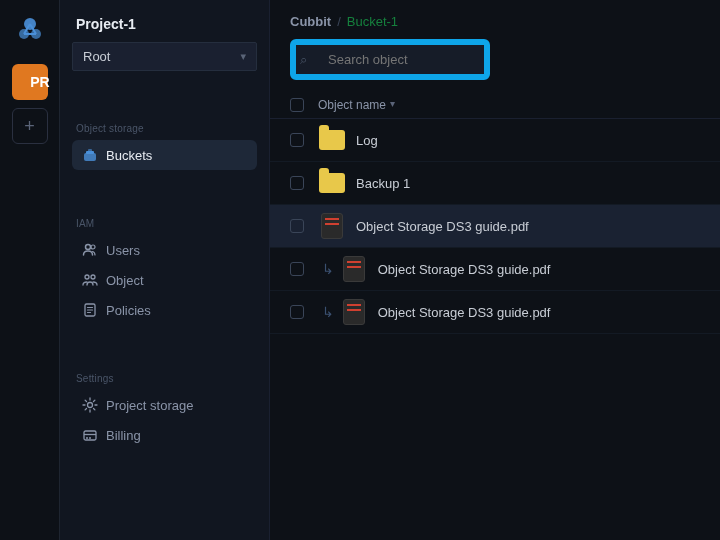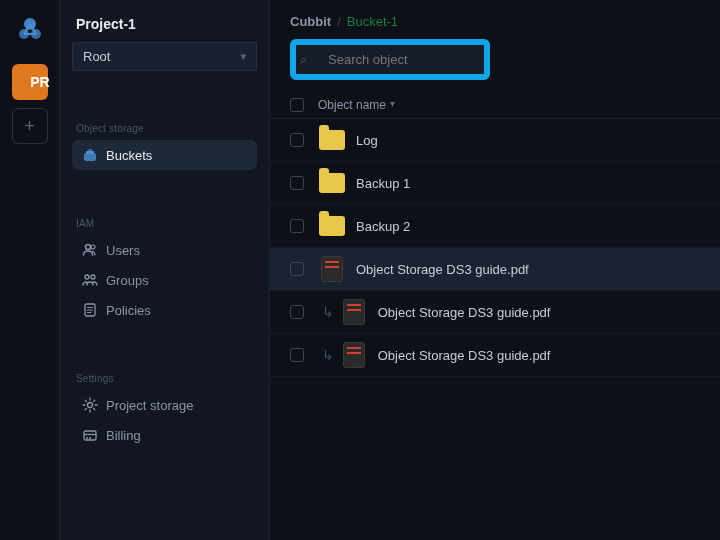--- a/index.html
+++ b/index.html
@@ -403,21 +403,21 @@
       <div class="nav-item">
         <span class="nav-icon">
           <svg width="16" height="16" viewBox="0 0 16 16" fill="none">
             <circle cx="5" cy="5" r="2" stroke="#8a94a8" stroke-width="1.3"></circle>
             <circle cx="11" cy="5" r="2" stroke="#8a94a8" stroke-width="1.3"></circle>
             <path d="M1 13c0-2 1.8-3 4-3" stroke="#8a94a8" stroke-width="1.3" stroke-linecap="round"></path>
             <path d="M15 13c0-2-1.8-3-4-3" stroke="#8a94a8" stroke-width="1.3" stroke-linecap="round"></path>
             <path d="M5 13c0-2 1.3-3 3-3s3 1 3 3" stroke="#8a94a8" stroke-width="1.3" stroke-linecap="round"></path>
           </svg>
         </span>
-        <span>Groups</span>
+        <span>Object</span>
       </div>
       <div class="nav-item">
         <span class="nav-icon">
           <svg width="16" height="16" viewBox="0 0 16 16" fill="none">
             <rect x="3" y="2" width="10" height="12" rx="1.5" stroke="#8a94a8" stroke-width="1.3"></rect>
             <line x1="5.5" y1="5.5" x2="10.5" y2="5.5" stroke="#8a94a8" stroke-width="1.2" stroke-linecap="round"></line>
             <line x1="5.5" y1="8" x2="10.5" y2="8" stroke="#8a94a8" stroke-width="1.2" stroke-linecap="round"></line>
             <line x1="5.5" y1="10.5" x2="8.5" y2="10.5" stroke="#8a94a8" stroke-width="1.2" stroke-linecap="round"></line>
           </svg>
         </span>
@@ -494,61 +494,49 @@
           </div>
         <div class="file-icon folder-icon">
           <div style="position:relative; width:26px; height:21px;">
             <div class="folder-tab"></div>
             <div class="folder-body"></div>
           </div>
         </div>
         <span class="file-name">Backup 1</span>
       </div>
 
+
+      <div class="file-row highlighted">
+        <div class="col-check">
+            <div class="checkbox"></div>
+          </div>
+        <div class="file-icon">
+          <div class="pdf-icon"></div>
+        </div>
+        <span class="file-name">Object Storage DS3 guide.pdf</span>
+      </div>
+
       <div class="file-row">
         <div class="col-check">
             <div class="checkbox"></div>
           </div>
-        <div class="file-icon folder-icon">
-          <div style="position:relative; width:26px; height:21px;">
-            <div class="folder-tab"></div>
-            <div class="folder-body"></div>
-          </div>
-        </div>
-        <span class="file-name">Backup 2</span>
-      </div>
-
-      <div class="file-row highlighted">
-        <div class="col-check">
-            <div class="checkbox"></div>
-          </div>
+        <span class="indent-arrow">↳</span>
         <div class="file-icon">
           <div class="pdf-icon"></div>
         </div>
         <span class="file-name">Object Storage DS3 guide.pdf</span>
       </div>
 
       <div class="file-row">
         <div class="col-check">
             <div class="checkbox"></div>
           </div>
         <span class="indent-arrow">↳</span>
         <div class="file-icon">
           <div class="pdf-icon"></div>
         </div>
         <span class="file-name">Object Storage DS3 guide.pdf</span>
       </div>
 
-      <div class="file-row">
-        <div class="col-check">
-            <div class="checkbox"></div>
-          </div>
-        <span class="indent-arrow">↳</span>
-        <div class="file-icon">
-          <div class="pdf-icon"></div>
-        </div>
-        <span class="file-name">Object Storage DS3 guide.pdf</span>
-      </div>
-
     </div>
   </div>
 
 </div>
 
 </body></html>

